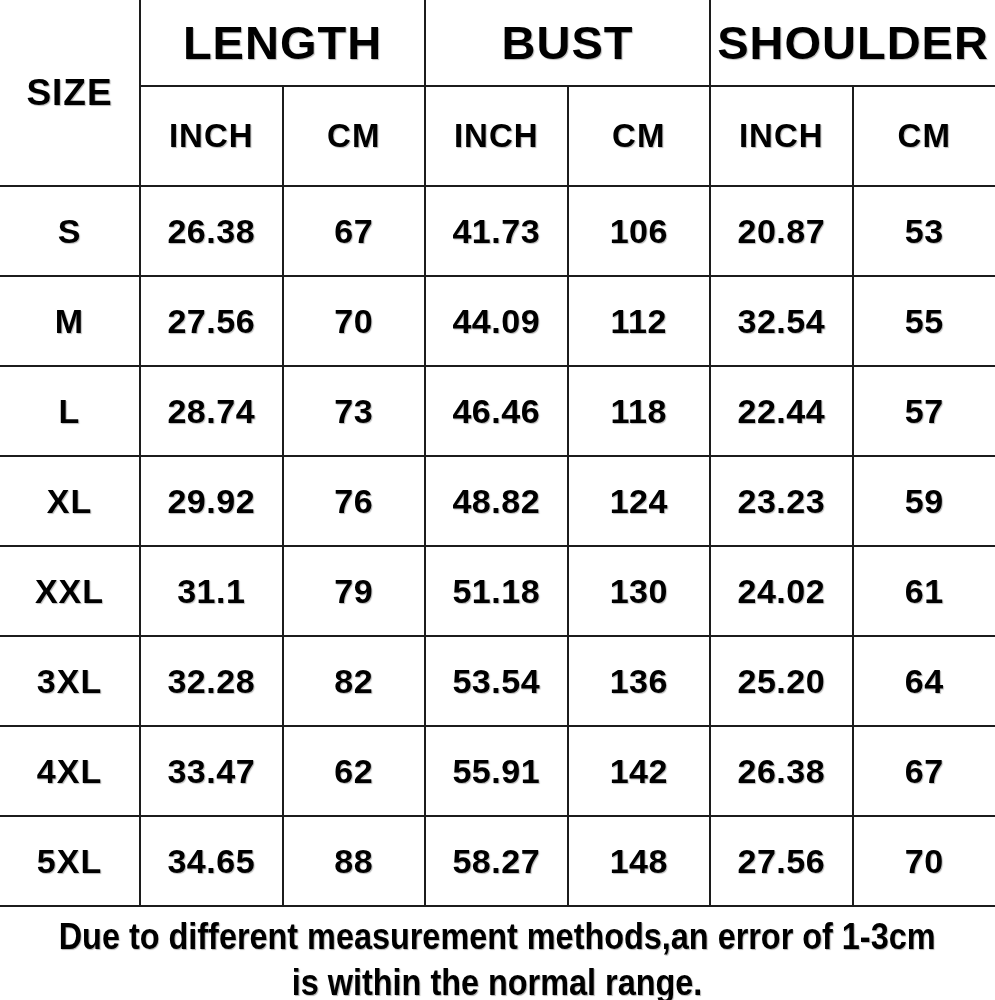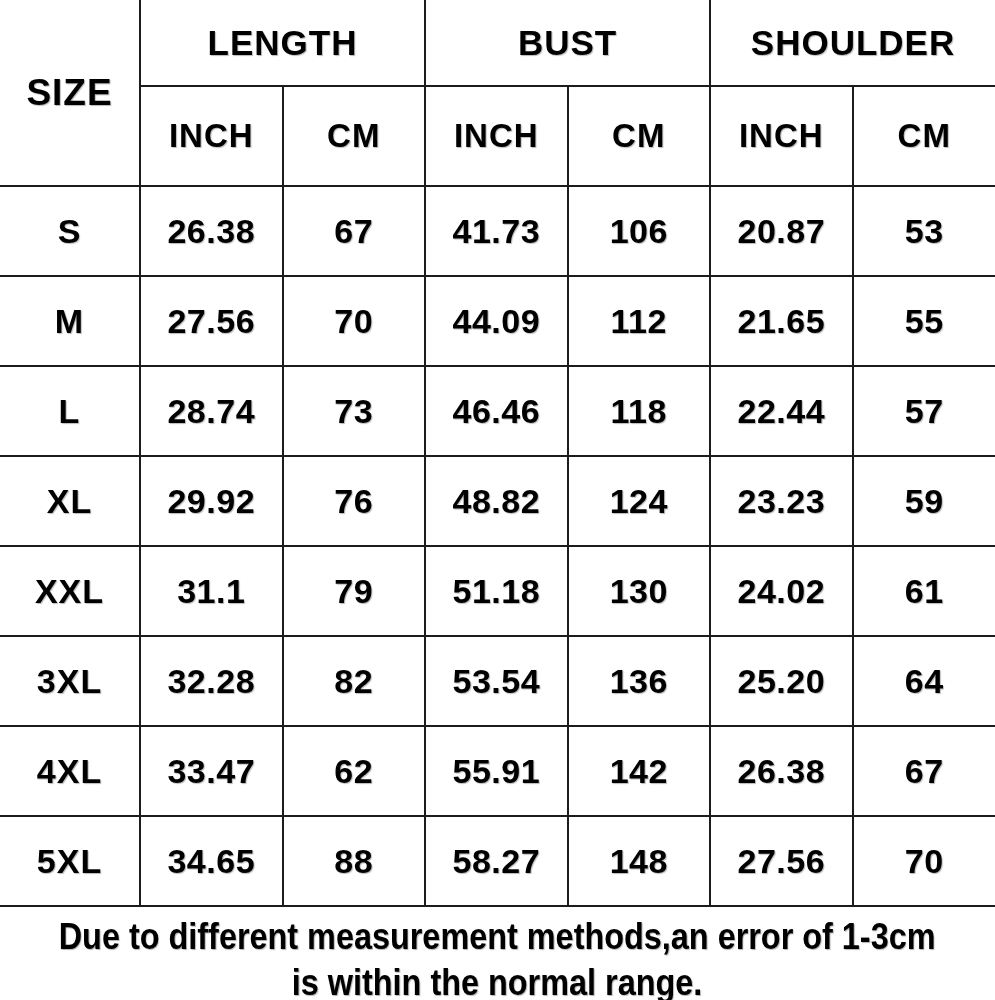--- a/index.html
+++ b/index.html
@@ -33,21 +33,21 @@
   
   thead tr:first-child th{border-top:none;}
   th:first-child,td:first-child{border-left:none;}
   th:last-child,td:last-child{border-right:none;}
 
   thead tr.group-row{height:86px;}
   thead tr.unit-row{height:100px;}
   tbody tr{height:90px;}
 
   th.size-head{font-size:37px;letter-spacing:1px;}
-  th.group-head{font-size:35px;letter-spacing:1px;}
+  th.group-head{font-size:47px;letter-spacing:1px;}
   th.unit-head{font-size:33px;letter-spacing:1px;}
   td.size-cell{font-size:34px;letter-spacing:1px;}
   td.value-cell{font-size:34px;letter-spacing:0.5px;}
 
   .footer-note{
     height:104px;
     display:flex;
     flex-direction:column;
     justify-content:space-evenly;
     align-items:center;
@@ -103,21 +103,21 @@
         <td class="value-cell">106</td>
         <td class="value-cell">20.87</td>
         <td class="value-cell">53</td>
       </tr>
       <tr>
         <td class="size-cell">M</td>
         <td class="value-cell">27.56</td>
         <td class="value-cell">70</td>
         <td class="value-cell">44.09</td>
         <td class="value-cell">112</td>
-        <td class="value-cell">21.65</td>
+        <td class="value-cell">32.54</td>
         <td class="value-cell">55</td>
       </tr>
       <tr>
         <td class="size-cell">L</td>
         <td class="value-cell">28.74</td>
         <td class="value-cell">73</td>
         <td class="value-cell">46.46</td>
         <td class="value-cell">118</td>
         <td class="value-cell">22.44</td>
         <td class="value-cell">57</td>

